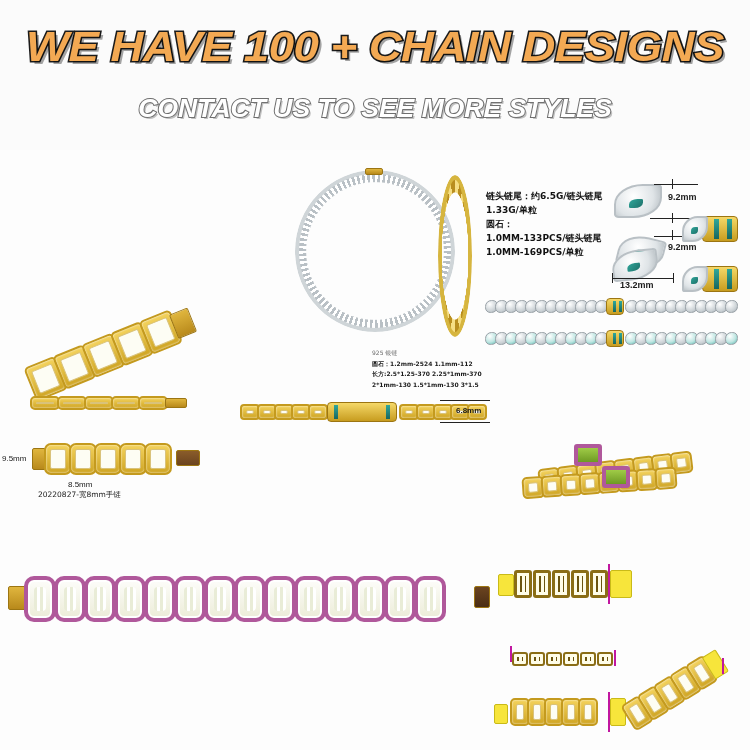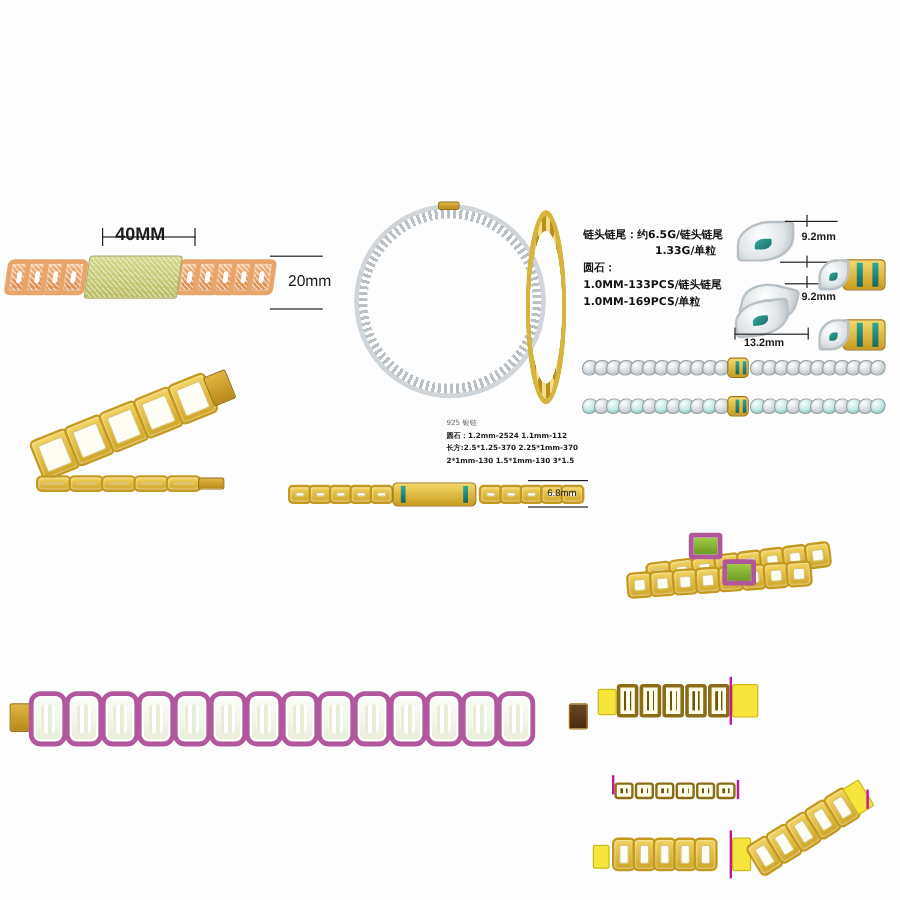--- a/index.html
+++ b/index.html
@@ -179,58 +179,38 @@
   }
   .ylink::after{
     content:"";position:absolute;inset:3px;background:repeating-linear-gradient(90deg,#6b540f 0 2px,#fffde8 2px 5px);
   }
 </style>
 </head>
 <body>
 
 <div id="page">
 
-
-  <div class="panel" style="left:0;top:165px;width:280px;height:140px;">
-
-    <div class="hline" style="left:85px;top:32px;width:78px;"></div>
-    <div class="tick" style="left:85px;top:25px;height:15px;"></div>
-    <div class="tick" style="left:162px;top:25px;height:15px;"></div>
-    <div class="dimtext" style="left:96px;top:22px;font-size:15px;font-weight:bold;">40MM</div>
-
-    <div class="cuban" style="left:12px;top:48px;">
-      <div class="lk"></div>
-      <div class="lk"></div>
-      <div class="lk"></div>
-      <div class="lk"></div>
-      <div class="plaque"></div>
-      <div class="lk" style="margin-left:-3px;"></div>
-      <div class="lk"></div>
-      <div class="lk"></div>
-      <div class="lk"></div>
-      <div class="lk"></div>
-    </div>
-
-    <div class="hline" style="left:225px;top:48px;width:44px;"></div>
-    <div class="hline" style="left:225px;top:92px;width:44px;"></div>
-    <div class="dimtext" style="left:240px;top:61px;font-size:13px;">20mm</div>
-  </div>
+  <div class="banner">
+    <div class="headline">WE HAVE 100 + CHAIN DESIGNS</div>
+    <div class="subhead">CONTACT US TO SEE MORE STYLES</div>
+  </div>
+
 
   <div class="panel" style="left:295px;top:170px;width:100px;height:175px;">
     <div class="rope hoopA" style="left:0;top:0;width:160px;height:162px;"></div>
     <div class="clasp" style="left:70px;top:-2px;width:18px;height:7px;"></div>
   </div>
 
   <div class="panel" style="left:438px;top:175px;width:40px;height:165px;">
     <div class="rope hoopB" style="left:0;top:0;width:34px;height:162px;"></div>
   </div>
 
   <div class="cn-block" style="left:486px;top:190px;font-size:9px;">
     <div>链头链尾：约6.5G/链头链尾</div>
-    <div style="text-align:right;padding-right:6px;">1.33G/单粒</div>
+    <div style="text-align:left;padding-right:6px;">1.33G/单粒</div>
     <div>圆石：</div>
     <div>1.0MM-133PCS/链头链尾</div>
     <div>1.0MM-169PCS/单粒</div>
   </div>
 
   <div class="panel" style="left:610px;top:178px;width:140px;height:125px;">
 
     <div class="leafgem" style="left:4px;top:6px;width:48px;height:34px;">
       <div class="core"></div>
     </div>
@@ -352,41 +332,55 @@
 
   <div class="goldbar" style="left:30px;top:396px;">
     <div class="goldlink" style="width:30px;height:14px;"></div>
     <div class="goldlink" style="width:30px;height:14px;"></div>
     <div class="goldlink" style="width:30px;height:14px;"></div>
     <div class="goldlink" style="width:30px;height:14px;"></div>
     <div class="goldlink" style="width:30px;height:14px;"></div>
     <div class="clasp" style="position:relative;width:22px;height:10px;"></div>
   </div>
 
+  <div class="panel" style="left:0;top:432px;width:230px;height:70px;">
+    <div class="dimtext" style="left:2px;top:22px;font-size:8px;">9.5mm</div>
+    <div class="clasp" style="left:32px;top:16px;width:14px;height:22px;"></div>
+    <div class="goldbar" style="left:44px;top:11px;">
+      <div class="goldlink" style="width:28px;height:32px;border-radius:7px;"></div>
+      <div class="goldlink" style="width:28px;height:32px;border-radius:7px;"></div>
+      <div class="goldlink" style="width:28px;height:32px;border-radius:7px;"></div>
+      <div class="goldlink" style="width:28px;height:32px;border-radius:7px;"></div>
+      <div class="goldlink" style="width:28px;height:32px;border-radius:7px;"></div>
+    </div>
+    <div class="clasp" style="left:176px;top:18px;width:24px;height:16px;background:linear-gradient(180deg,#8a5c2a,#6b4420);"></div>
+    <div class="dimtext" style="left:68px;top:48px;font-size:8px;">8.5mm</div>
+    <div class="dimtext" style="left:38px;top:58px;font-size:7.5px;font-family:'DejaVu Sans',sans-serif;">20220827-宽8mm手链</div>
+  </div>
 
   <div class="panel" style="left:240px;top:396px;width:260px;height:40px;">
     <div class="goldbar" style="left:0;top:6px;">
       <div class="goldlink" style="width:20px;height:16px;border-radius:4px;"></div>
       <div class="goldlink" style="width:20px;height:16px;border-radius:4px;"></div>
       <div class="goldlink" style="width:20px;height:16px;border-radius:4px;"></div>
       <div class="goldlink" style="width:20px;height:16px;border-radius:4px;"></div>
       <div class="goldlink" style="width:20px;height:16px;border-radius:4px;"></div>
       <div class="barrel" style="position:relative;width:70px;height:20px;margin:0 2px;">
         <div class="stripe" style="left:6px;width:4px;"></div>
         <div class="stripe" style="left:58px;width:4px;"></div>
       </div>
       <div class="goldlink" style="width:20px;height:16px;border-radius:4px;"></div>
       <div class="goldlink" style="width:20px;height:16px;border-radius:4px;"></div>
       <div class="goldlink" style="width:20px;height:16px;border-radius:4px;"></div>
       <div class="goldlink" style="width:20px;height:16px;border-radius:4px;"></div>
       <div class="goldlink" style="width:20px;height:16px;border-radius:4px;"></div>
     </div>
     <div class="hline" style="left:200px;top:4px;width:50px;"></div>
     <div class="hline" style="left:200px;top:26px;width:50px;"></div>
-    <div class="dimtext" style="left:216px;top:10px;font-size:8px;font-weight:normal;">6.8mm</div>
+    <div class="dimtext" style="left:216px;top:10px;font-size:8px;font-weight:bold;">6.8mm</div>
   </div>
 
 
   <div class="panel" style="left:512px;top:438px;width:230px;height:80px;">
     <div class="goldbar" style="left:26px;top:22px;transform:rotate(-7deg);">
       <div class="goldlink" style="width:22px;height:22px;"></div>
       <div class="goldlink" style="width:22px;height:22px;"></div>
       <div class="goldlink" style="width:22px;height:22px;"></div>
       <div class="goldlink" style="width:22px;height:22px;"></div>
       <div class="goldlink" style="width:22px;height:22px;"></div>

